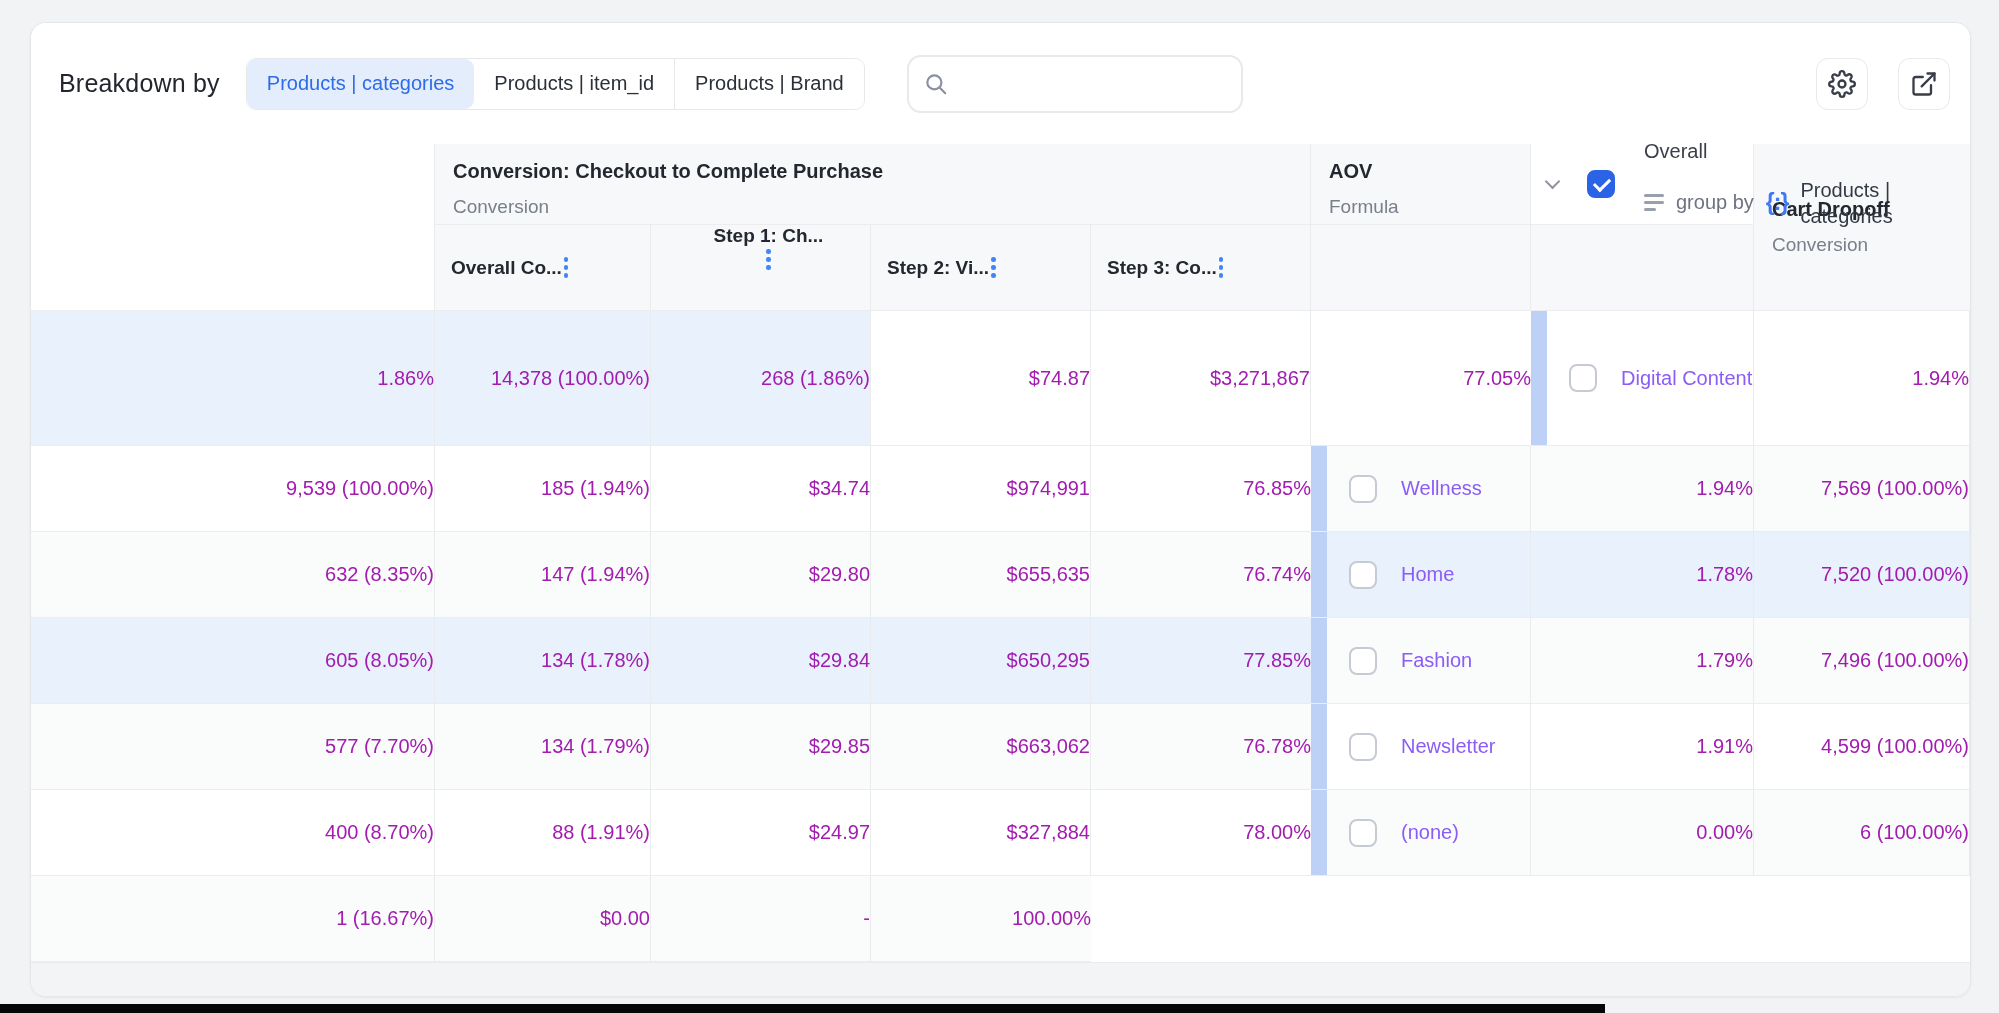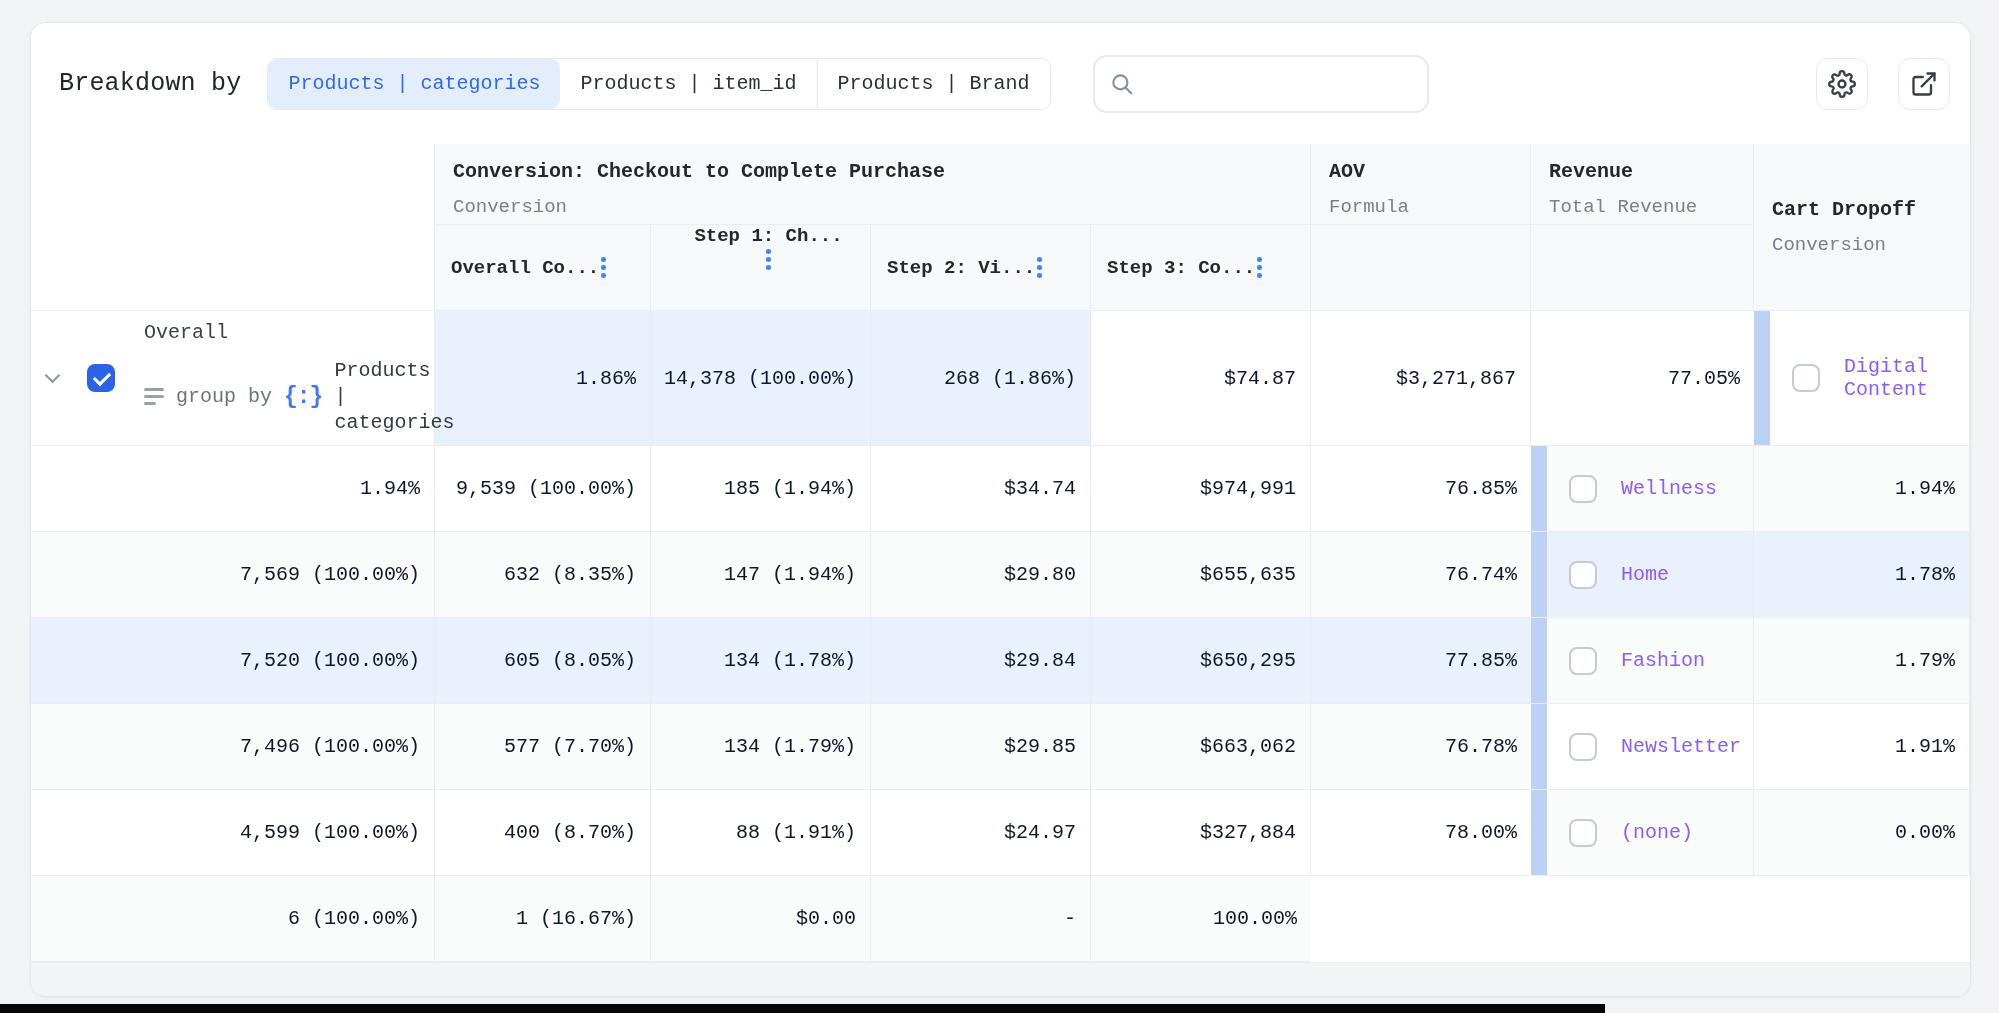--- a/index.html
+++ b/index.html
@@ -1,18 +1,18 @@
 <!DOCTYPE html>
 <html><head>
 <meta charset="utf-8">
 <style>
   * { margin:0; padding:0; box-sizing:border-box; }
   html,body { width:1999px; height:1013px; }
   body { font-family:"Liberation Sans", sans-serif; background:#f2f3f5; overflow:hidden; }
-  .page { position:relative; width:1605px; height:1013px; background:#f2f3f5;font-family:Liberation Mono, monospace; }
+  .page { position:relative; width:1605px; height:1013px; background:#f2f3f5; }
   .bottom-bar { position:absolute; left:0; right:0; bottom:0; height:9px; background:#060606; }
 
   .card { position:absolute; left:30px; top:22px; width:1941px; height:975px; background:#fff;
           border:1px solid #e4e6e9; border-radius:16px; overflow:hidden;
           box-shadow:0 1px 3px rgba(20,24,40,.05); display:flex; flex-direction:column; }
 
   
   .toolbar { height:121px; flex:none; display:flex; align-items:center; padding:0 20px 0 28px; background:#fff; }
   .tb-title { font-size:25px; font-weight:500; color:#23262e; letter-spacing:.2px; }
   .tabs { margin-left:26px; display:flex; align-items:stretch; height:52px; border:1px solid #e6e8eb;
@@ -48,22 +48,22 @@
   .h-title { font-size:20px; font-weight:700; color:#23272f; }
   .h-sub { font-size:19px; color:#79808c; margin-top:13px; }
   .h-metric { grid-row:2; display:flex; align-items:center; padding-left:16px; }
   .m1 { grid-column:2; } .m2 { grid-column:3;flex-direction:column; } .m3 { grid-column:4; } .m4 { grid-column:5; }
   .sub-aov { grid-column:6; grid-row:2; } .sub-rev { grid-column:7; grid-row:2; }
   .m-label { font-size:19px; font-weight:700; color:#23272f; white-space:nowrap; }
   .kebab { display:inline-flex; flex-direction:column; gap:3.5px; cursor:pointer; padding:2px; }
   .kebab i { width:4.5px; height:4.5px; border-radius:50%; background:#4285f4; }
 
   
-  .vcell { display:flex; align-items:center; justify-content:flex-end; padding-right:14px;
-           font-size:20px; color:#0f172a; white-space:nowrap; }
+  .vcell { display:flex; align-items:center; justify-content:flex-end; 
+           font-size:20px; color:#a21caf; white-space:nowrap; }
   .lcell { position:relative; display:flex; align-items:center; padding-left:38px; gap:24px; cursor:pointer; }
   .accent { position:absolute; left:0; top:0; bottom:0; width:16px; background:#bdd0f6; }
   .rlabel { font-size:20px; color:#8b5cf6; }
   .alt { background:#fafbfb; }
   .hlrow { background:#e8f1fc; }
   .hl { background:#e8f1fc; }
 
   
   .overall-cell { padding-left:16px; gap:29px; }
   .chev { width:11px; height:11px; border-right:2px solid #8f95a0; border-bottom:2px solid #8f95a0;
@@ -125,24 +125,20 @@
     <div class="grid" id="grid">
       <div class="cell h-corner"></div>
 
       <div class="cell hdr g-conv gpad">
         <div class="h-title">Conversion: Checkout to Complete Purchase</div>
         <div class="h-sub">Conversion</div>
       </div>
       <div class="cell hdr g-aov gpad">
         <div class="h-title">AOV</div>
         <div class="h-sub">Formula</div>
-      </div>
-      <div class="cell hdr g-rev gpad">
-        <div class="h-title">Revenue</div>
-        <div class="h-sub">Total Revenue</div>
       </div>
       <div class="cell hdr g-cart gpad lastcol">
         <div class="h-title">Cart Dropoff</div>
         <div class="h-sub">Conversion</div>
       </div>
 
       <div class="cell hdr h-metric m1">
         <span class="m-label">Overall Co...</span>
         <span class="kebab">
             <i></i>

